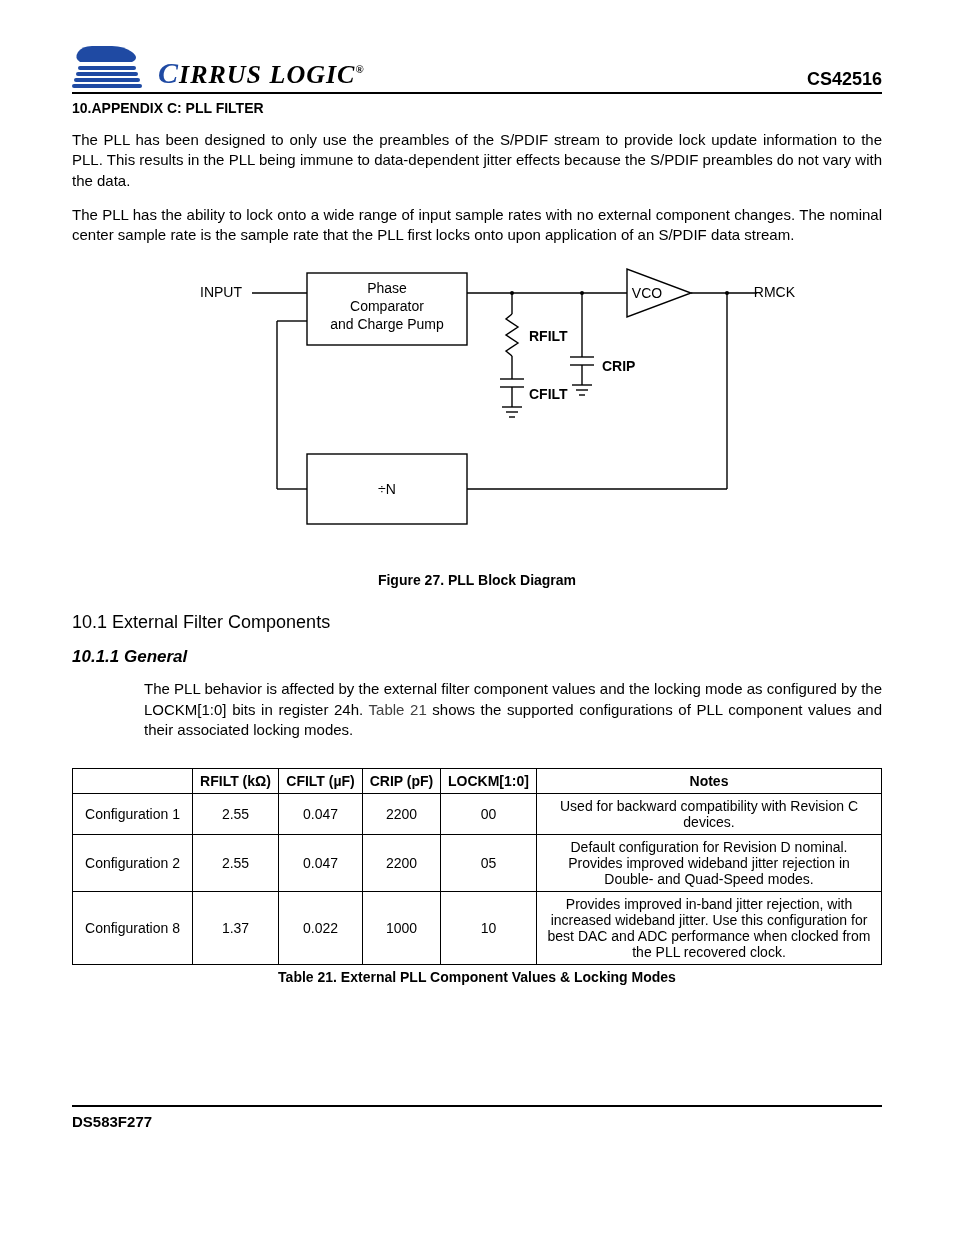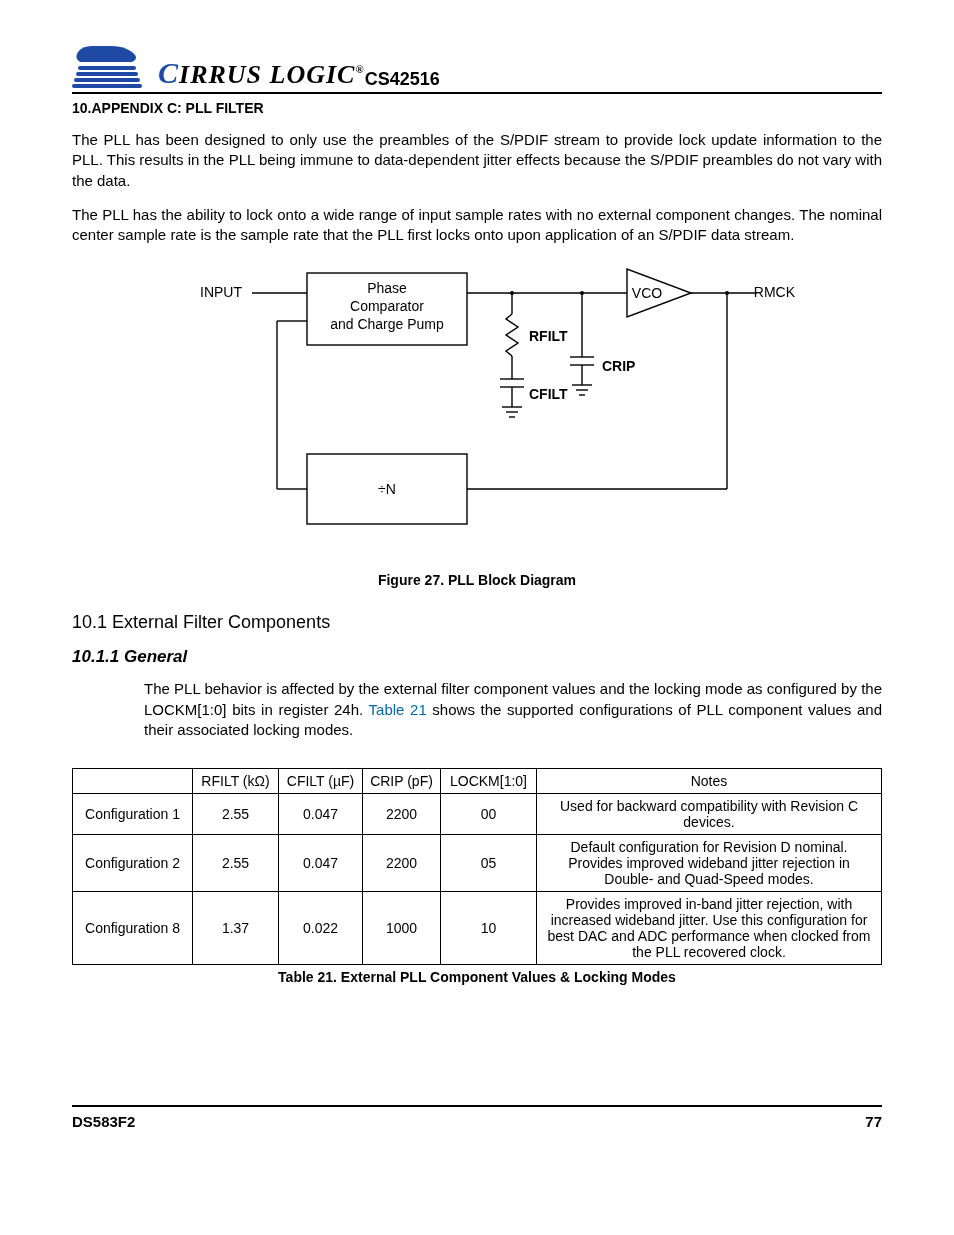--- a/index.html
+++ b/index.html
@@ -8,20 +8,21 @@
     font-size: 15px;
     color: #000;
     background: #fff;
     width: 954px;
     margin: 0 auto;
     padding: 38px 72px 38px 72px;
     position: relative;
   }
   .header-row {
     display: flex;
+    justify-content: space-between;
     align-items: flex-end;
     border-bottom: 2px solid #000;
     padding-bottom: 2px;
     margin-bottom: 6px;
   }
   .logo-area { display: flex; align-items: flex-end; gap: 8px; }
   .logo-text {
     font-family: Georgia, 'Times New Roman', serif;
     font-style: italic;
     font-weight: 600;
@@ -63,44 +64,44 @@
     font-weight: bold;
     font-style: italic;
     margin-bottom: 12px;
   }
   .indented {
     margin-left: 72px;
     text-align: justify;
     line-height: 1.35;
     margin-bottom: 28px;
   }
-  .link { color: #0369a1; }
+  .link { color: #404040; }
   table.data {
     border-collapse: collapse;
     width: 100%;
     font-size: 14px;
     margin: 0 auto;
   }
   table.data th, table.data td {
     border: 1px solid #000;
     padding: 4px 6px;
     text-align: center;
     vertical-align: middle;
   }
-  table.data th { font-weight: normal; }
+  table.data th { font-weight: bold; }
   table.data td.notes { font-size: 14px; }
   .table-caption {
     text-align: center;
     font-weight: bold;
     font-size: 14px;
     margin-top: 4px;
   }
   .footer-row {
     display: flex;
-    justify-content: space-between;
+    justify-content: flex-start;
     border-top: 2px solid #000;
     padding-top: 6px;
     margin-top: 120px;
     font-weight: bold;
     font-size: 15px;
   }
 </style>
 </head>
 <body>
 

